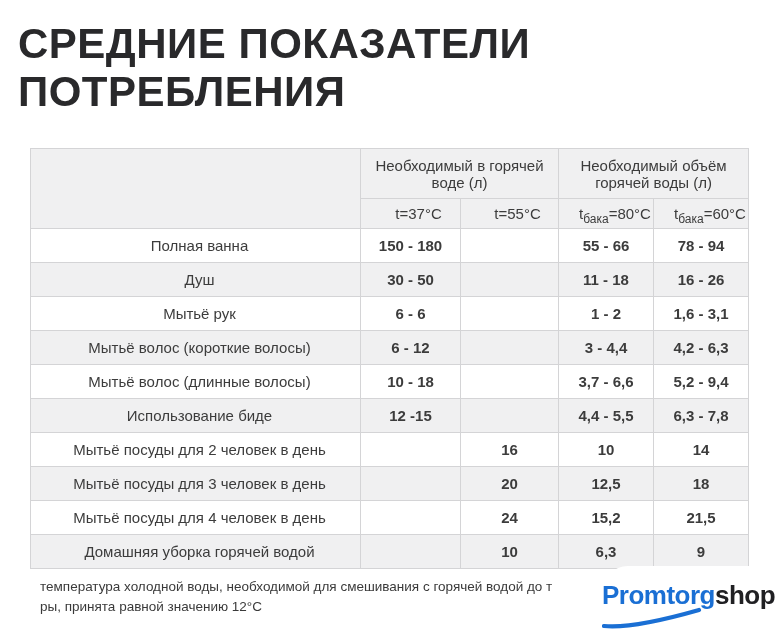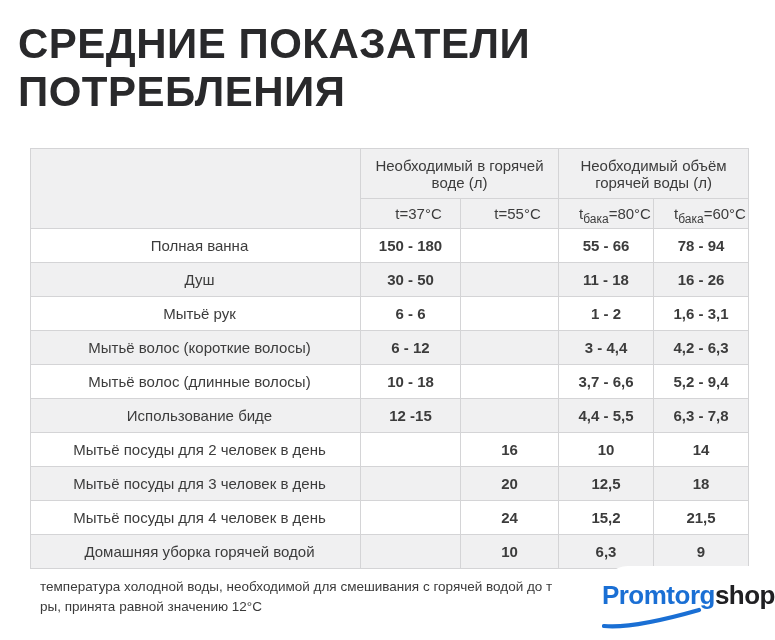--- a/index.html
+++ b/index.html
@@ -66,21 +66,21 @@
   .logo-card {
     position: absolute;
     left: 602px;
     top: 566px;
     right: 0;
     bottom: 0;
     background: #ffffff;
     border-top-left-radius: 26px;
     z-index: 5;
     display: flex;
-    justify-content: flex-end;
+    justify-content: flex-start;
     align-items: flex-start;
   }
   .logo {
     position: relative;
     margin-top: 16px;
     font-size: 26px;
     font-weight: bold;
     letter-spacing: -0.5px;
     line-height: 1;
     white-space: nowrap;

